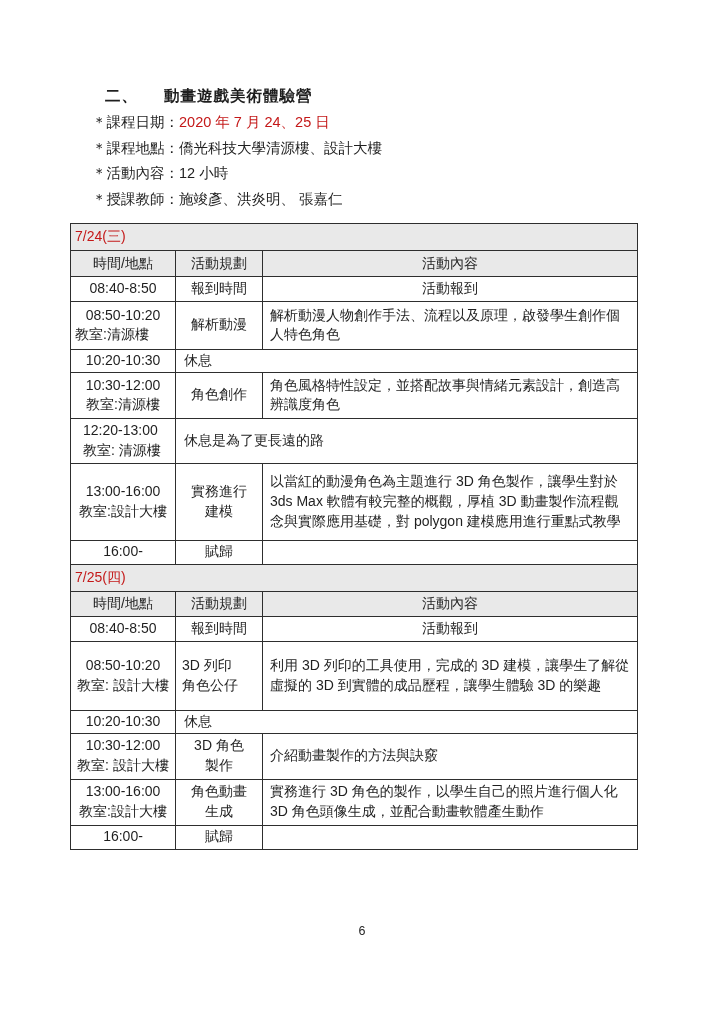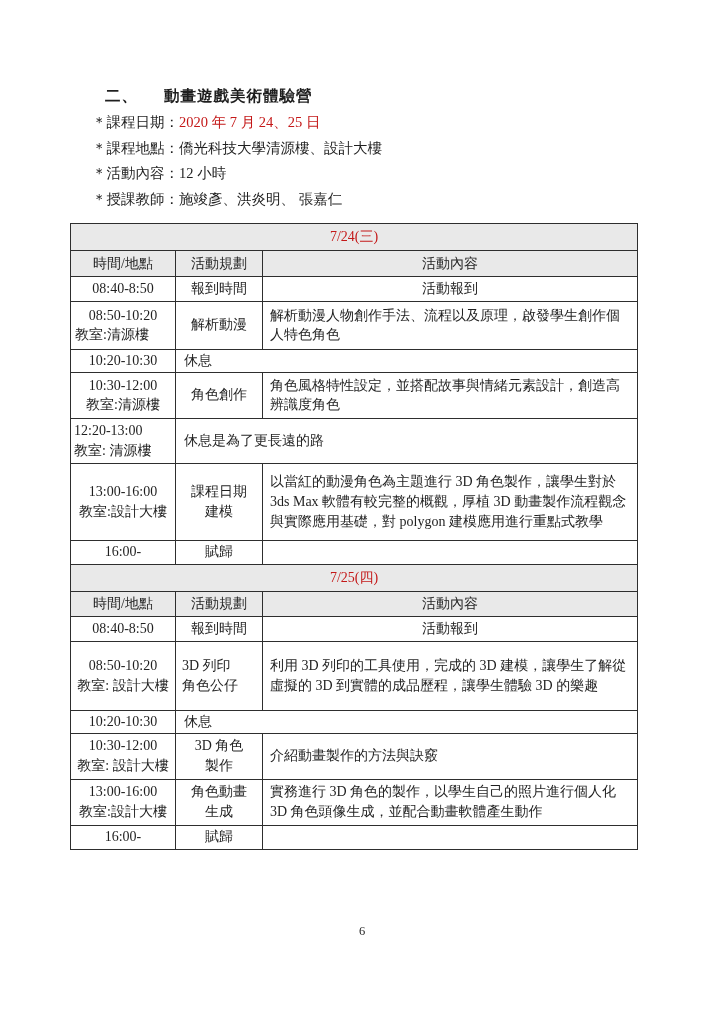--- a/index.html
+++ b/index.html
@@ -6,21 +6,21 @@
     --red:#c41818;
     --band:#e9e9e9;
     --border:#2e2e2e;
     --ink:#1f1f1f;
   }
   html,body{margin:0;padding:0;background:#888;}
   .page{
     position:relative;
     width:724px;height:1024px;
     background:#ffffff;
-    font-family:Liberation Serif, serif;
+    font-family:Liberation Sans, sans-serif;
     color:var(--ink);
     overflow:hidden;
   }
   .doc-title{
     position:absolute;left:105px;top:86px;
     font-size:15.5px;font-weight:bold;letter-spacing:1px;
     white-space:nowrap;
   }
   .doc-title .num{margin-right:26px;}
   .info{
@@ -36,26 +36,26 @@
     width:567px;font-size:14px;line-height:1.42;
   }
   col.c1{width:105px;} col.c2{width:87px;} col.c3{width:375px;}
   td{
     border:1px solid var(--border);
     padding:1px 4px;
     vertical-align:middle;
     overflow:hidden;
   }
   tr.band td{
-    background:var(--band);text-align:center;color:var(--red);
+    background:var(--band);color:var(--red);
     padding:0 4px;
   }
   tr.cols td{background:var(--band);text-align:center;}
   td.t{text-align:center;margin-top:20px;}
-  td.t.al{text-align:left;padding-left:3px;}
+  td.t.al{text-align:left;padding-left:12px;}
   td.p{text-align:center;}
   td.p.al{text-align:left;padding-left:6px;}
   td.c{text-align:left;padding:2px 7px;}
   td.c.ac{text-align:center;}
   td.m{text-align:left;padding-left:8px;}
   .pageno{
     position:absolute;left:0;right:0;top:924px;
     text-align:center;font-size:12.5px;
   }
 </style>
@@ -123,21 +123,21 @@
           <div>教室: 清源樓</div>
         </td>
         <td class="m" colspan="2">休息是為了更長遠的路</td>
       </tr>
       <tr style="height:77px">
         <td class="t">
           <div>13:00-16:00</div>
           <div>教室:設計大樓</div>
         </td>
         <td class="p">
-          <div>課程日期</div>
+          <div>實務進行</div>
           <div>建模</div>
         </td>
         <td class="c">以當紅的動漫角色為主題進行 3D 角色製作，讓學生對於 3ds Max 軟體有較完整的概觀，厚植 3D 動畫製作流程觀念與實際應用基礎，對 polygon 建模應用進行重點式教學</td>
       </tr>
       <tr style="height:24px">
         <td class="t">16:00-</td>
         <td class="p">賦歸</td>
         <td class="c"></td>
       </tr>
 

